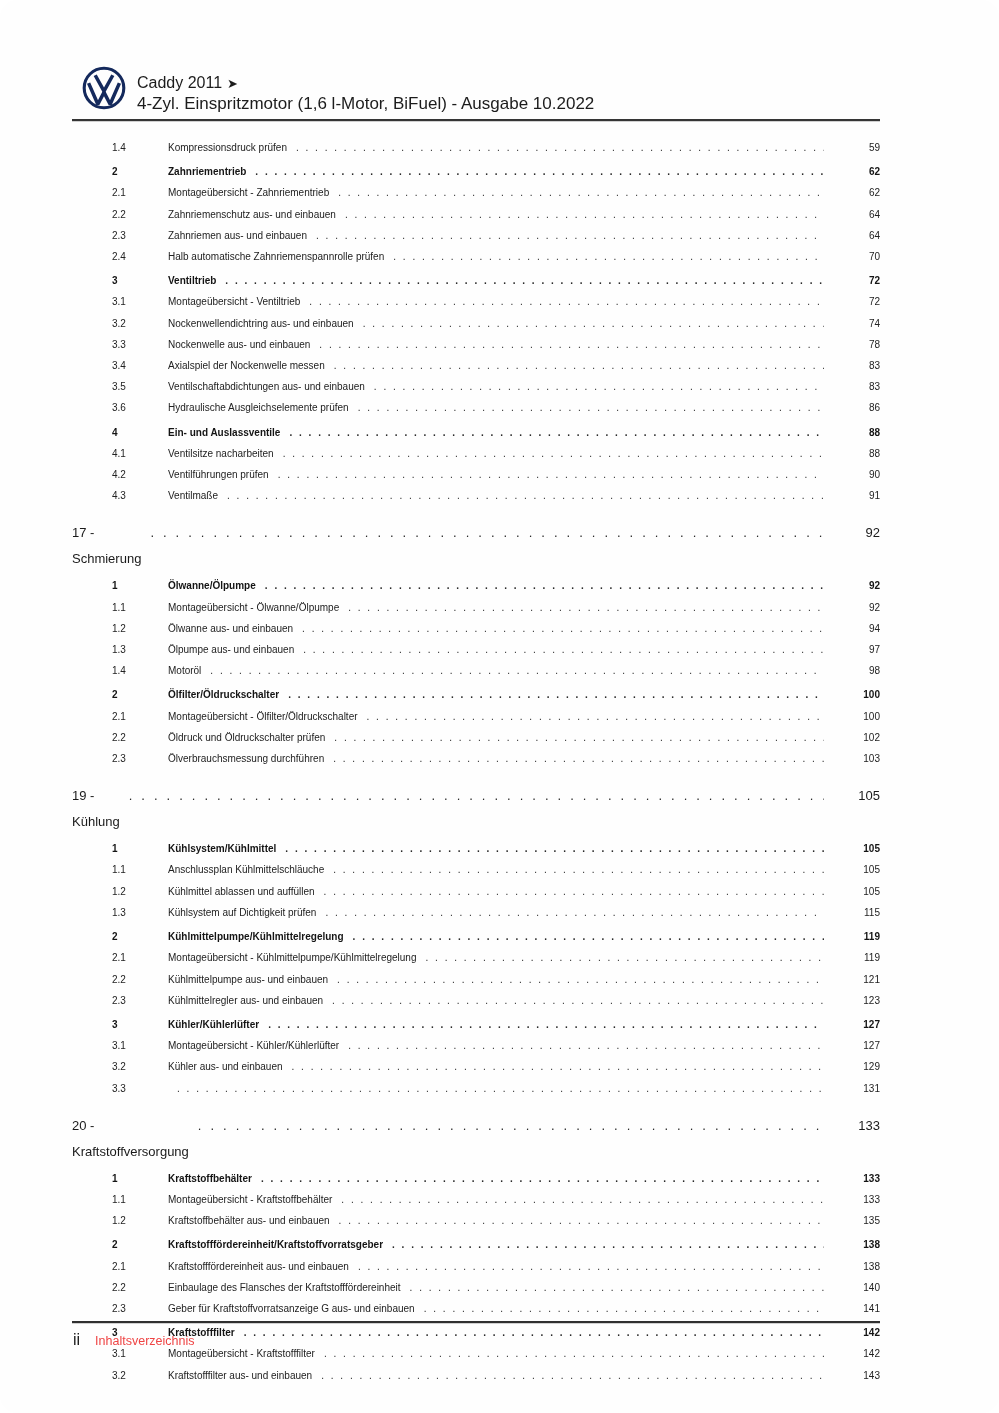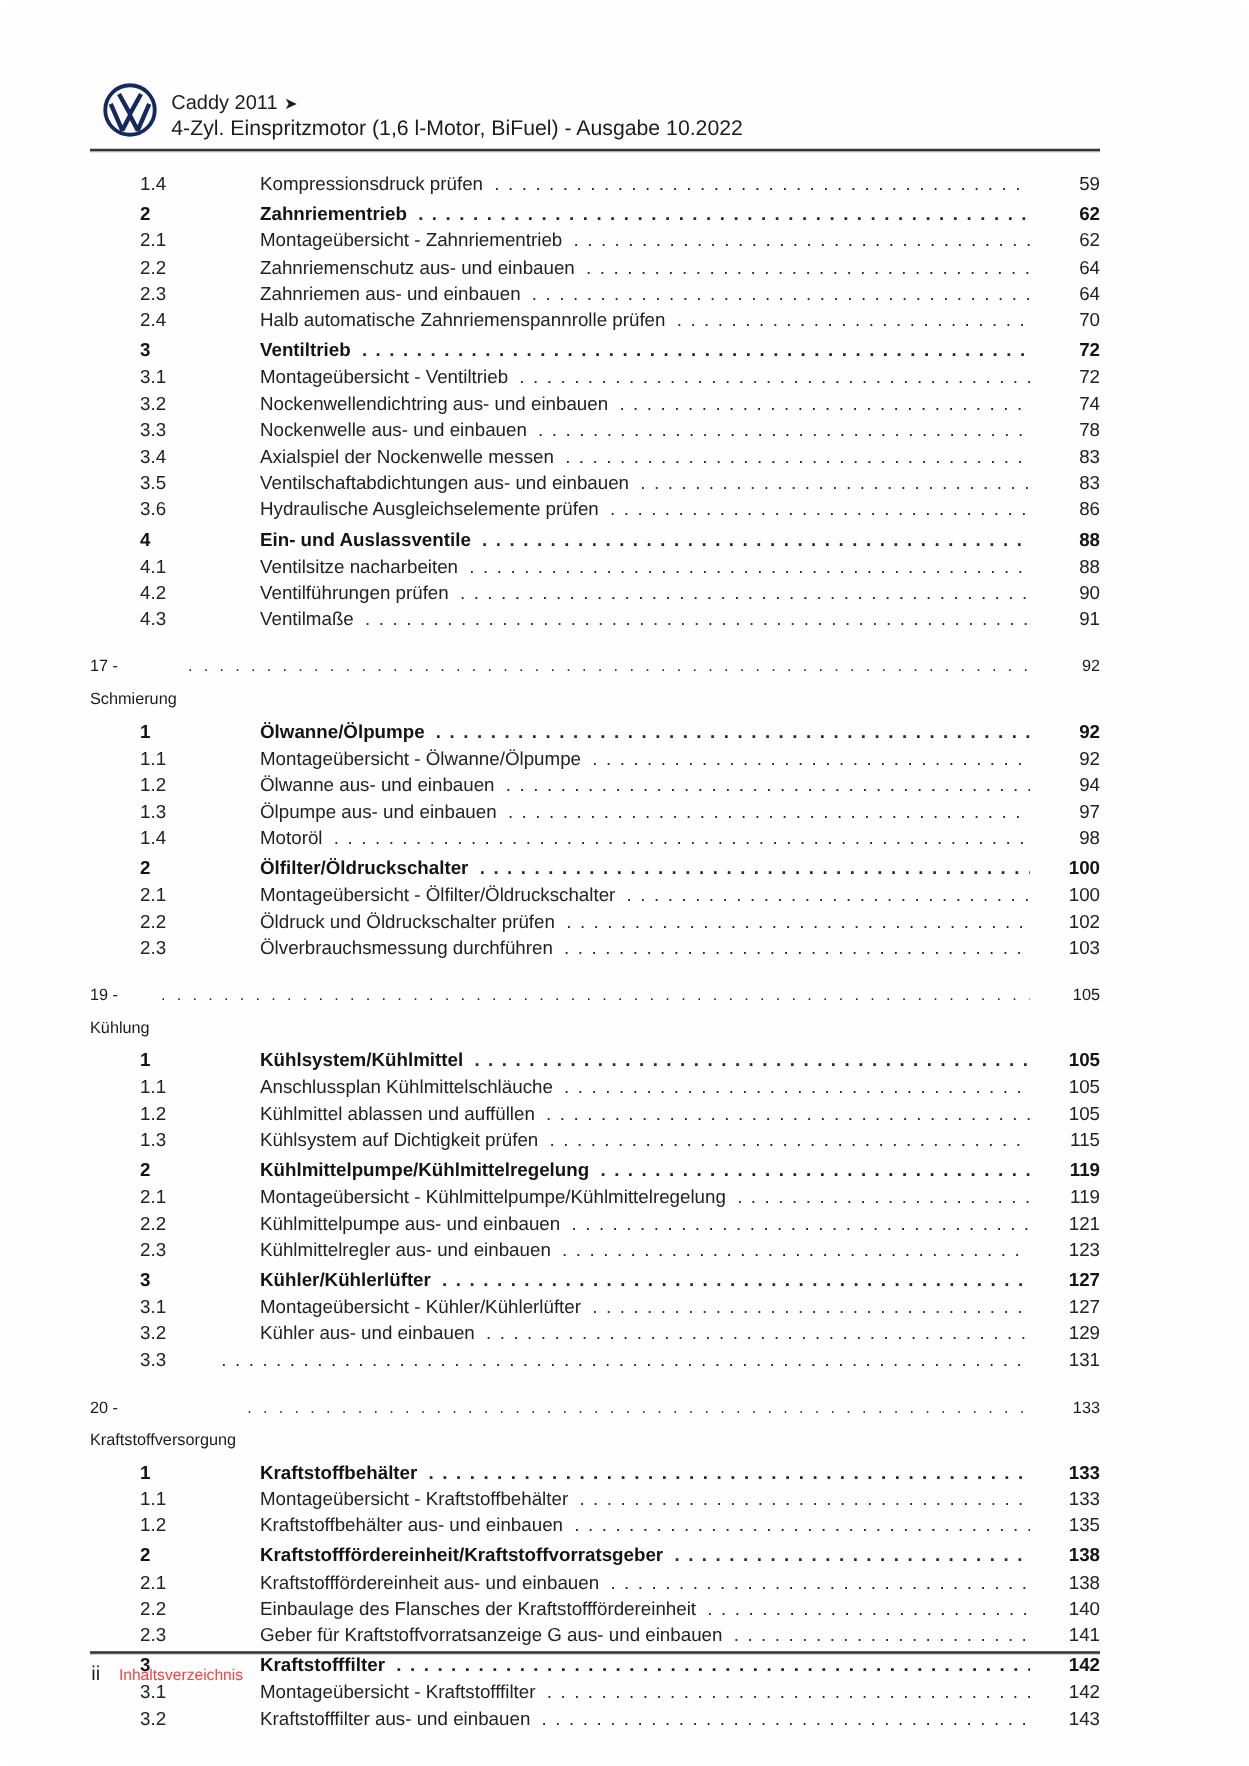--- a/index.html
+++ b/index.html
@@ -25,27 +25,27 @@
   .header-rule {
     position: absolute; left: 72px; width: 808px; top: 119px;
     border-top: 2.5px solid #353535;
     box-shadow: 0 1px 0 rgba(0,0,0,0.18);
   }
 
   
   .toc { position: absolute; left: 72px; width: 808px; top: 137px; }
   .toc-row {
     display: flex; align-items: flex-end;
-    font-size: 15px; line-height: 21.2px;
+    font-size: 10px; line-height: 21.2px;
     padding-left: 40px;
     color: #222;
   }
   .toc-row.section { font-weight: 700; margin-top: 3px; color: #141414; }
   .num { flex: 0 0 56px; }
-  .title { flex: 0 0 auto; white-space: nowrap; margin-left: 40px; }
+  .title { flex: 0 0 auto; white-space: nowrap; }
   .leader {
     flex: 1 1 auto; overflow: hidden; white-space: nowrap;
     margin-left: 9px; margin-right: 16px;
     letter-spacing: 6.8px; color: #2a2a2a;
   }
   .page-num { flex: 0 0 40px; text-align: right; }
 
   .chapter-row {
     display: flex; align-items: baseline;
     font-size: 13px; line-height: 26px;

